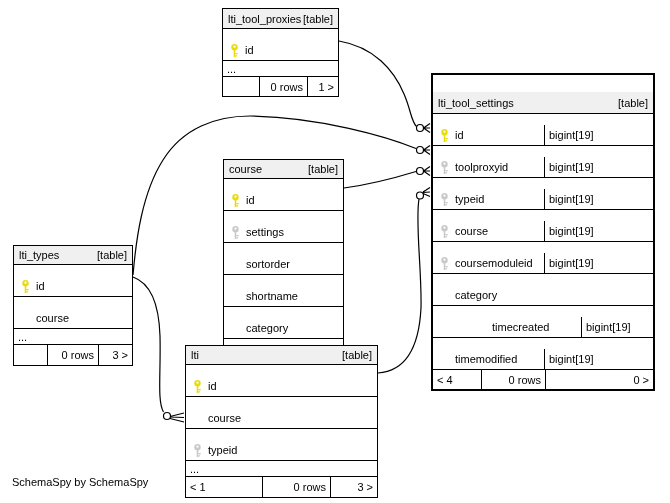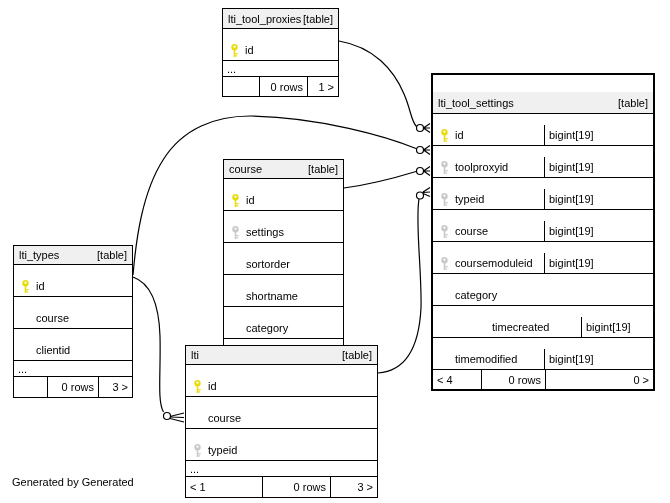--- a/index.html
+++ b/index.html
@@ -276,24 +276,20 @@
             </g>
             <circle cx="4.5" cy="2.7" r="1.1" fill="#fff"></circle>
           </svg>
         </span>
       <span class="cname">id</span>
     </div>
     <div class="row">
       <span class="kcol"></span>
       <span class="cname">course</span>
     </div>
-    <div class="row">
-      <span class="kcol"></span>
-      <span class="cname">clientid</span>
-    </div>
     <div class="dots">...</div>
     <div class="tfoot" style="height:20px;">
       <span class="fc" style="width:34px;"></span>
       <span class="fc r" style="width:51px;">0 rows</span>
       <span class="fc r" style="flex:1;">3 &gt;</span>
     </div>
   </div>
 
   <div class="tbl" style="left:185px;top:345px;width:193px;">
     <div class="thead" style="height:19px;">
@@ -333,15 +329,15 @@
       <span class="cname">typeid</span>
     </div>
     <div class="dots">...</div>
     <div class="tfoot" style="height:20px;">
       <span class="fc" style="width:77px;">&lt; 1</span>
       <span class="fc r" style="width:68px;">0 rows</span>
       <span class="fc r" style="flex:1;">3 &gt;</span>
     </div>
   </div>
 
-  <div class="note">Generated by Generated</div>
+  <div class="note">SchemaSpy by SchemaSpy</div>
 
 </div>
 
 </body></html>

